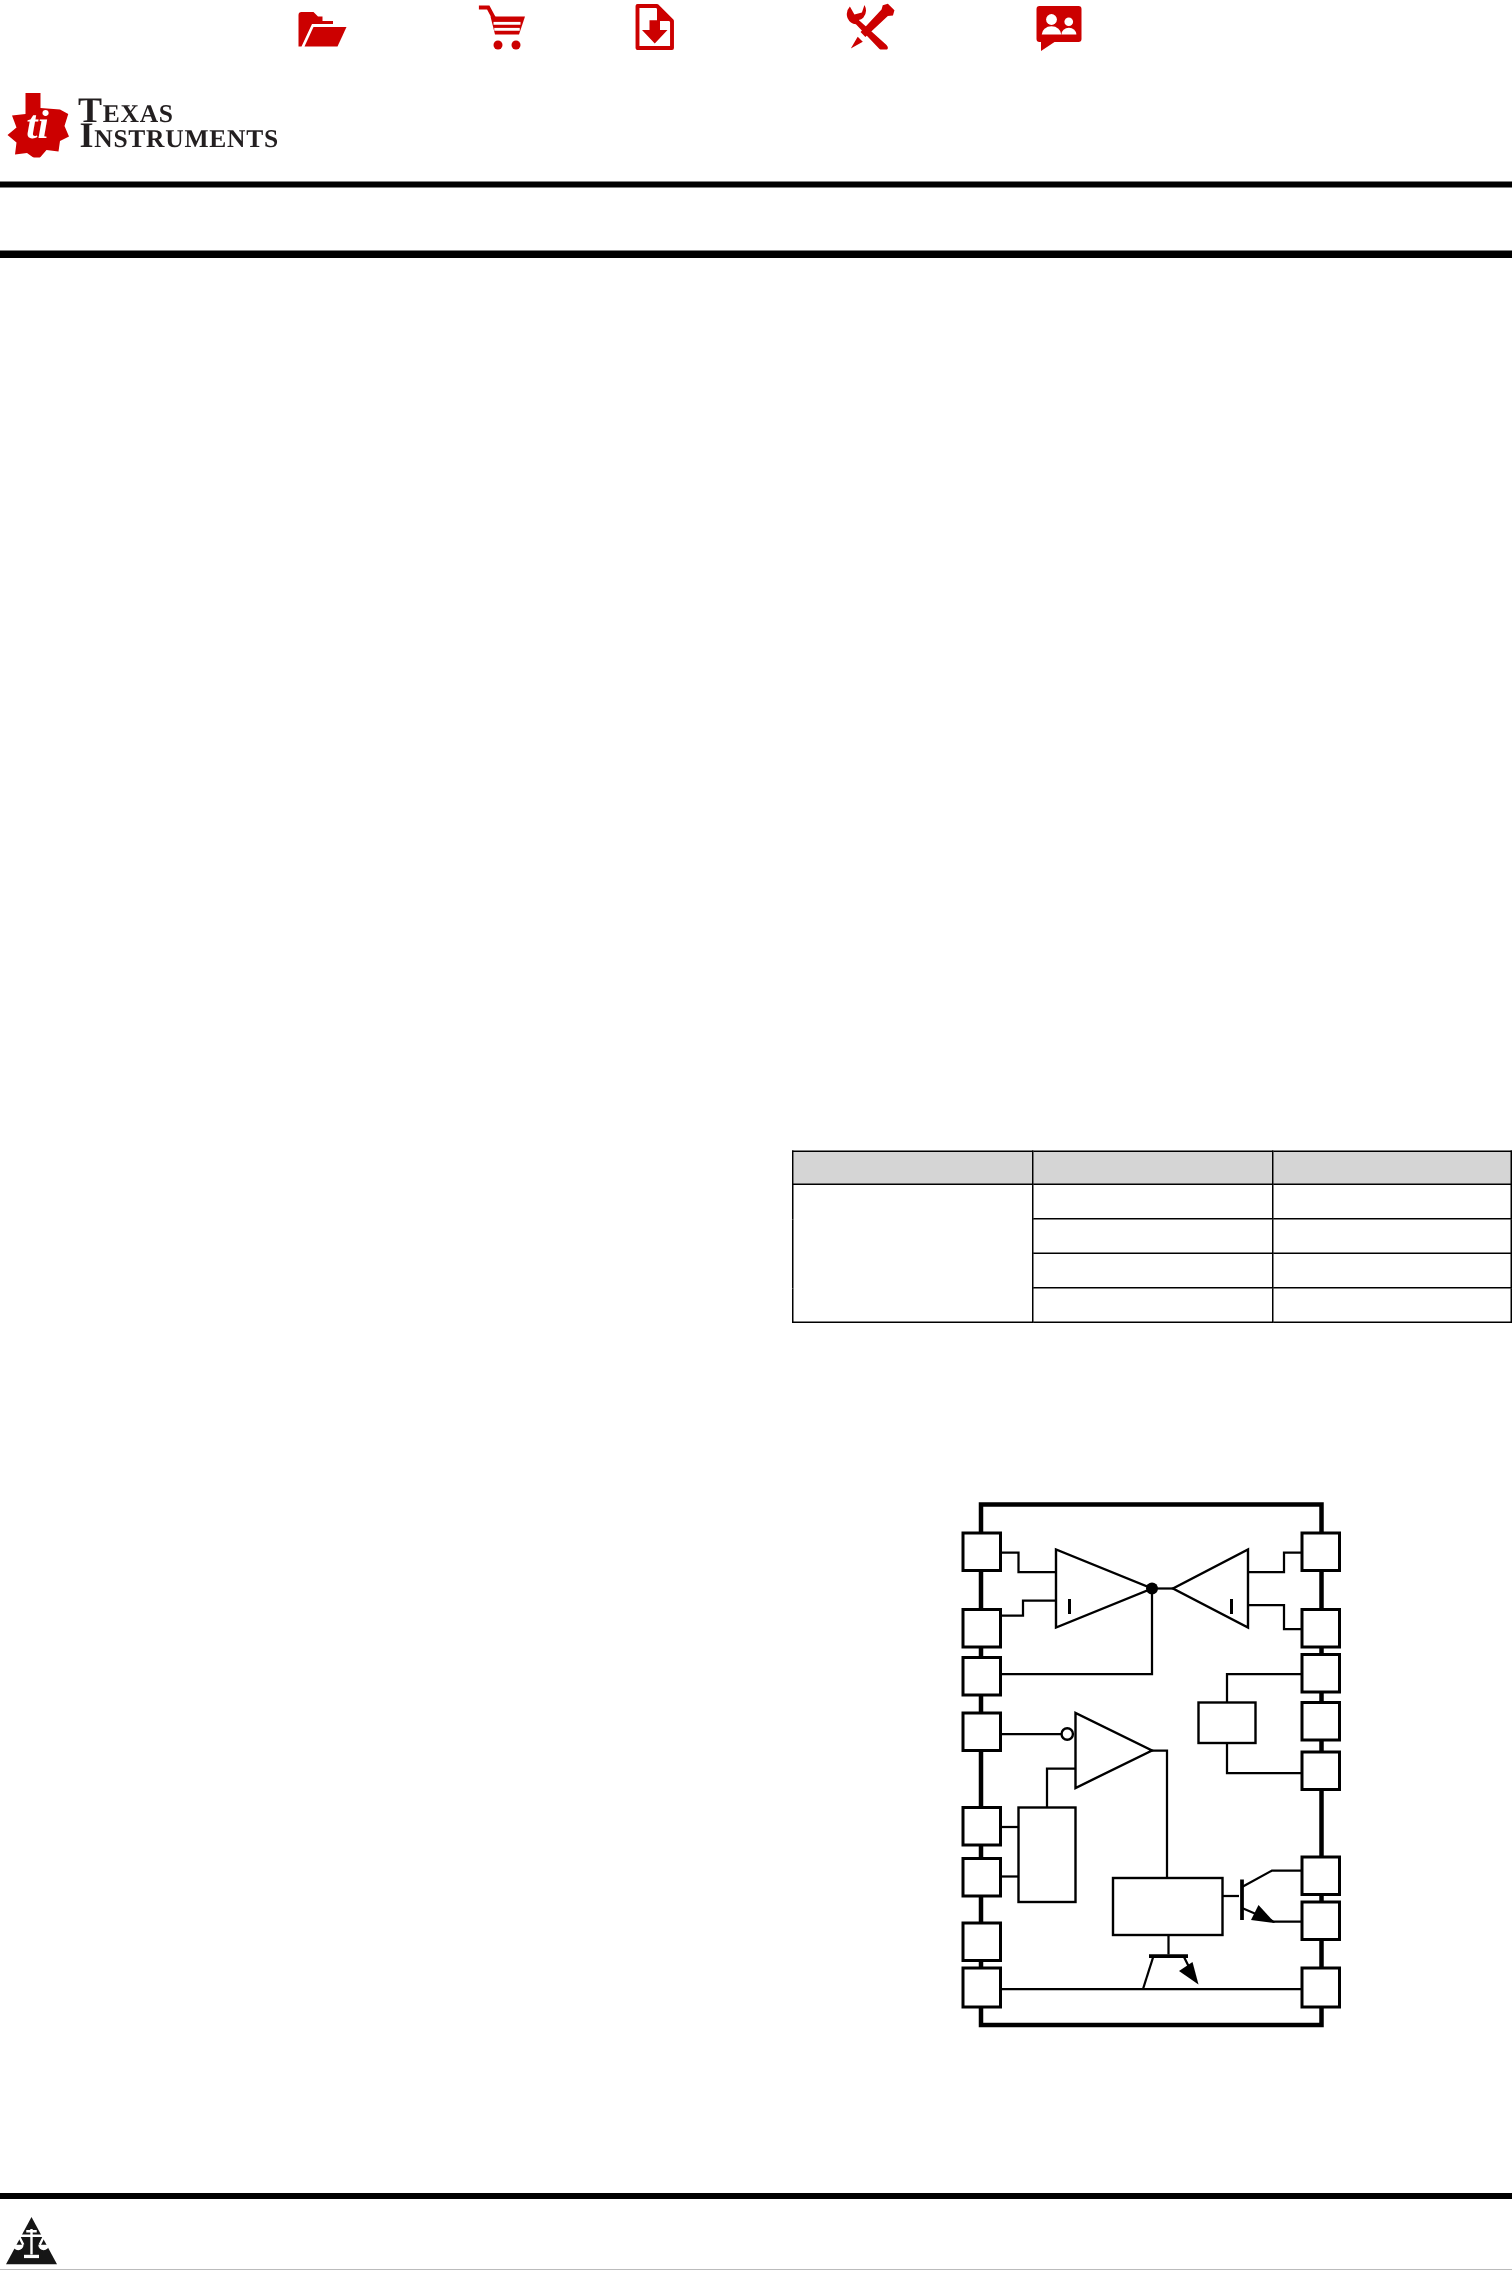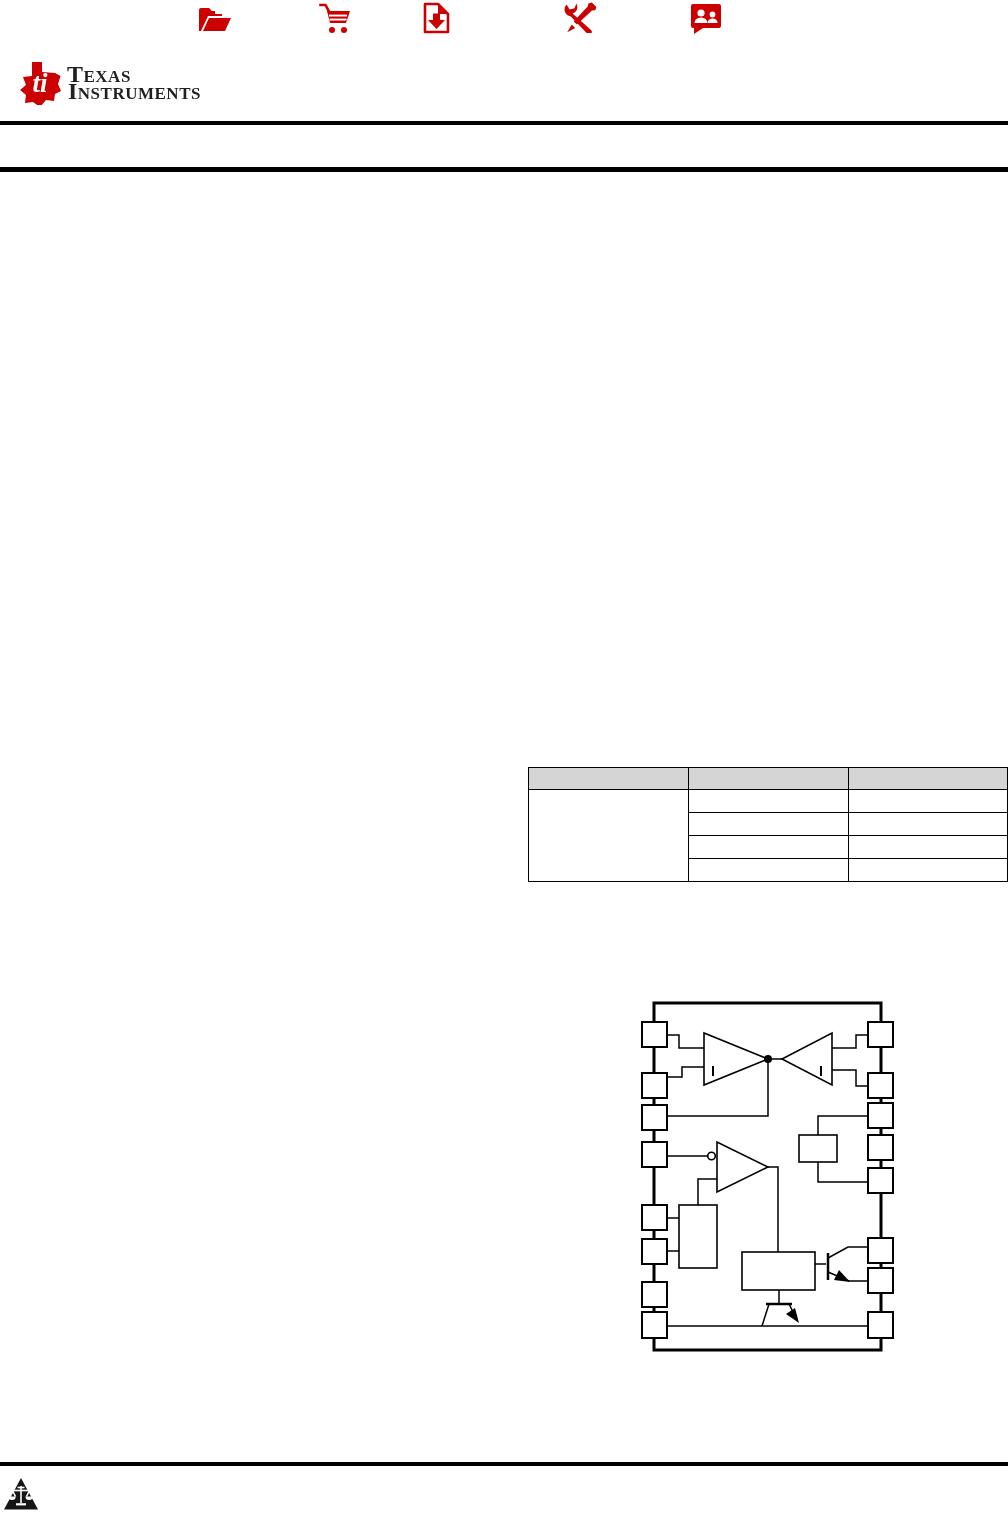--- a/index.html
+++ b/index.html
@@ -3,21 +3,21 @@
 <meta charset="utf-8">
 <style>
   html,body{margin:0;padding:0;background:#888;}
   .page{
     position:relative;width:1008px;height:1513px;background:#fff;
     margin:0 auto;overflow:hidden;
     font-family:"Liberation Sans",sans-serif;
   }
   .rule{position:absolute;left:0;width:1008px;background:#000;}
   .hicon{position:absolute;}
-  .ti-logo{position:absolute;left:19px;top:60px;width:200px;height:46px;}
+  .ti-logo{position:absolute;left:4px;top:60px;width:200px;height:46px;}
   .ti-bug{position:absolute;left:0;top:1px;}
   .logo-word{
     position:absolute;
     font-family:"Liberation Serif",serif;
     font-variant:small-caps;
     font-weight:700;
     font-size:24px;line-height:18px;
     letter-spacing:0.5px;
     color:#231f20;white-space:nowrap;
   }

